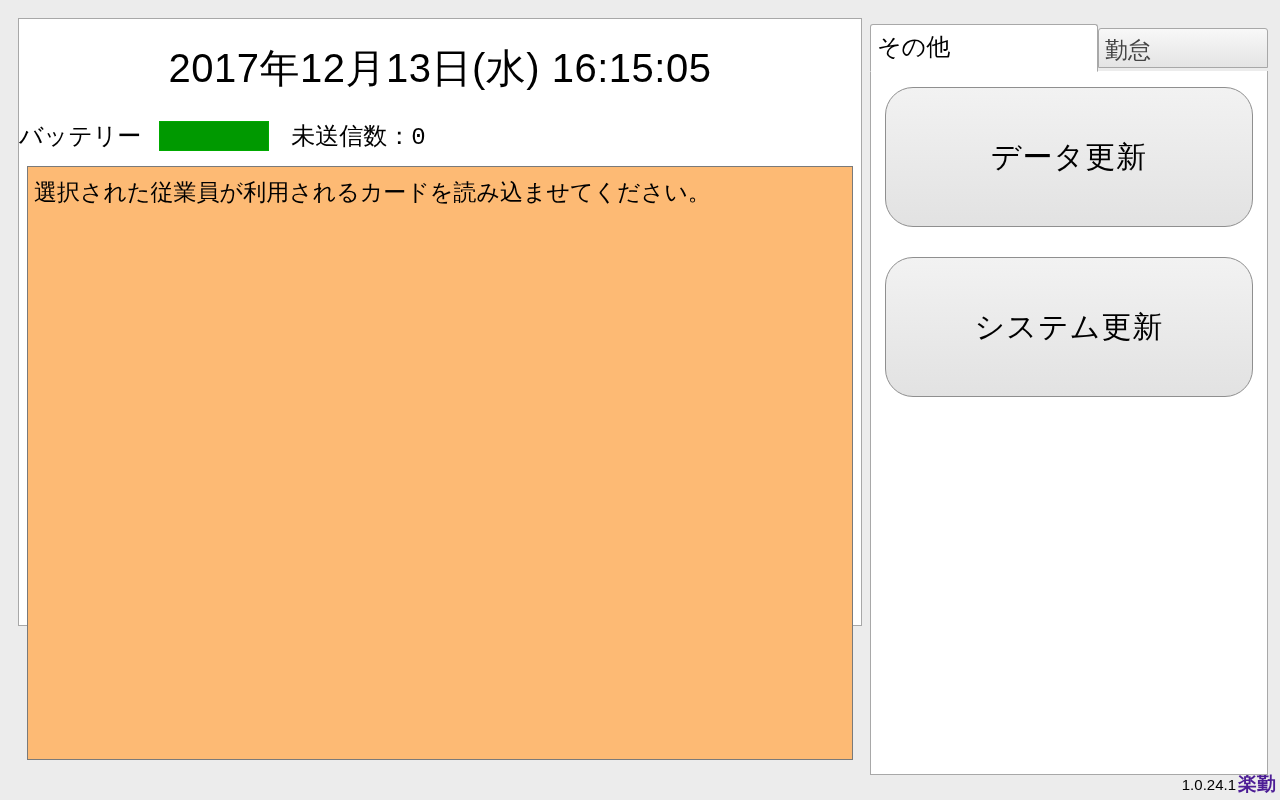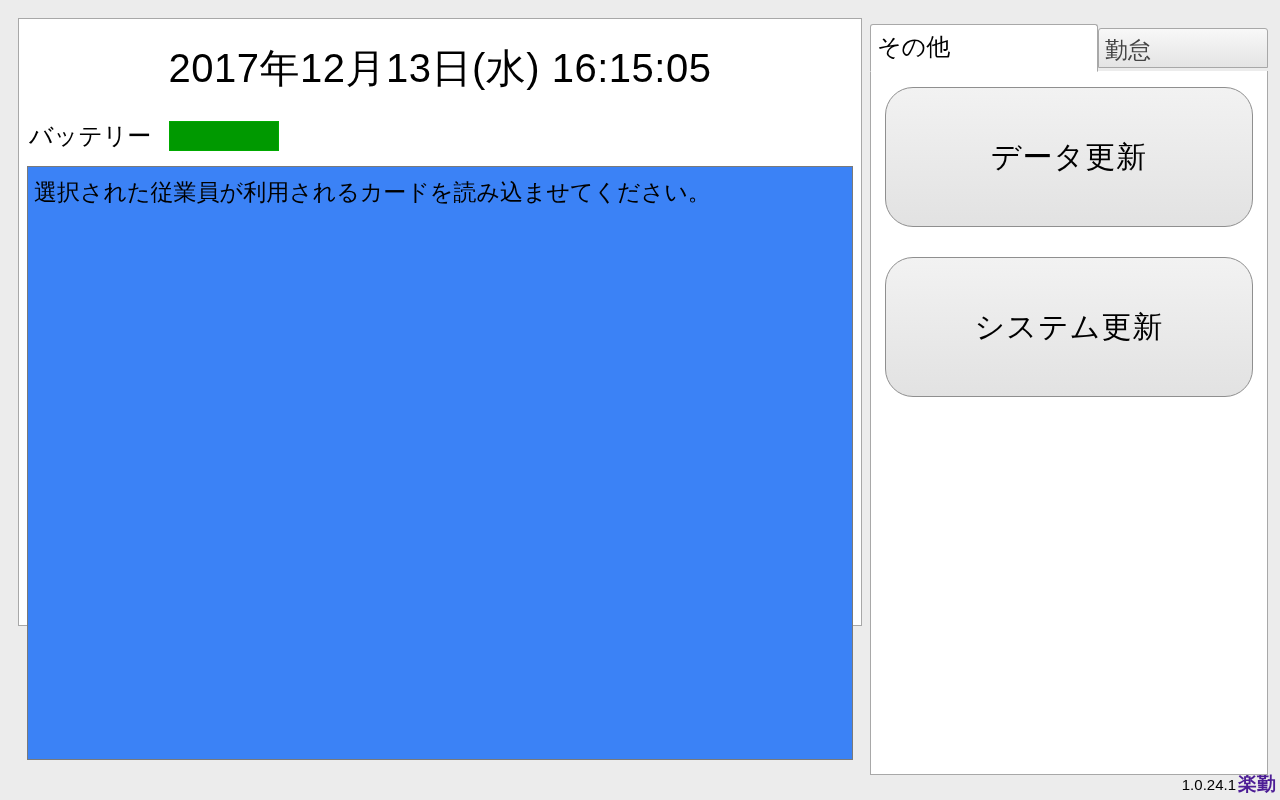--- a/index.html
+++ b/index.html
@@ -25,37 +25,37 @@
       color: #000;
       text-align: center;
       margin-top: 22px;
       margin-bottom: 24px;
       letter-spacing: 0.5px;
     }
     .status-row {
       display: flex;
       align-items: center;
       gap: 18px;
-      padding: 0 14px 14px 10px;
+      padding: 0 14px 14px 0;
       font-size: 24px;
       font-family: Liberation Mono, monospace;
     }
     .battery-label { }
     .battery-indicator {
       width: 110px;
       height: 30px;
       background: #009900;
       border: 1px solid #00aa00;
     }
     .internet-status { margin-left: 16px; }
     .unsent-count { margin-left: 4px; }
     .message-box {
       margin: 0 8px 8px 8px;
       height: 594px;
-      background: #3b82f6;
+      background: #fdba74;
       border: 1px solid #7a7a7a;
       padding: 10px 6px;
       font-size: 23px;
       color: #000;
     }
     .side-panel {
       position: absolute;
       left: 870px;
       top: 24px;
       width: 398px;
@@ -139,20 +139,21 @@
     }
   </style>
 </head>
 <body>
 
 <div class="main-panel">
   <div class="datetime">2017年12月13日(水) 16:15:05</div>
   <div class="status-row">
     <span class="battery-label">バッテリー</span>
     <span class="battery-indicator"></span>
+    <span class="unsent-count">未送信数：0</span>
   </div>
   <div class="message-box">
     <span>選択された従業員が利用されるカードを読み込ませてください。</span>
   </div>
 </div>
 
 <div class="side-panel">
   <div class="tabs">
     <div class="tab active">
       <span>その他</span>

